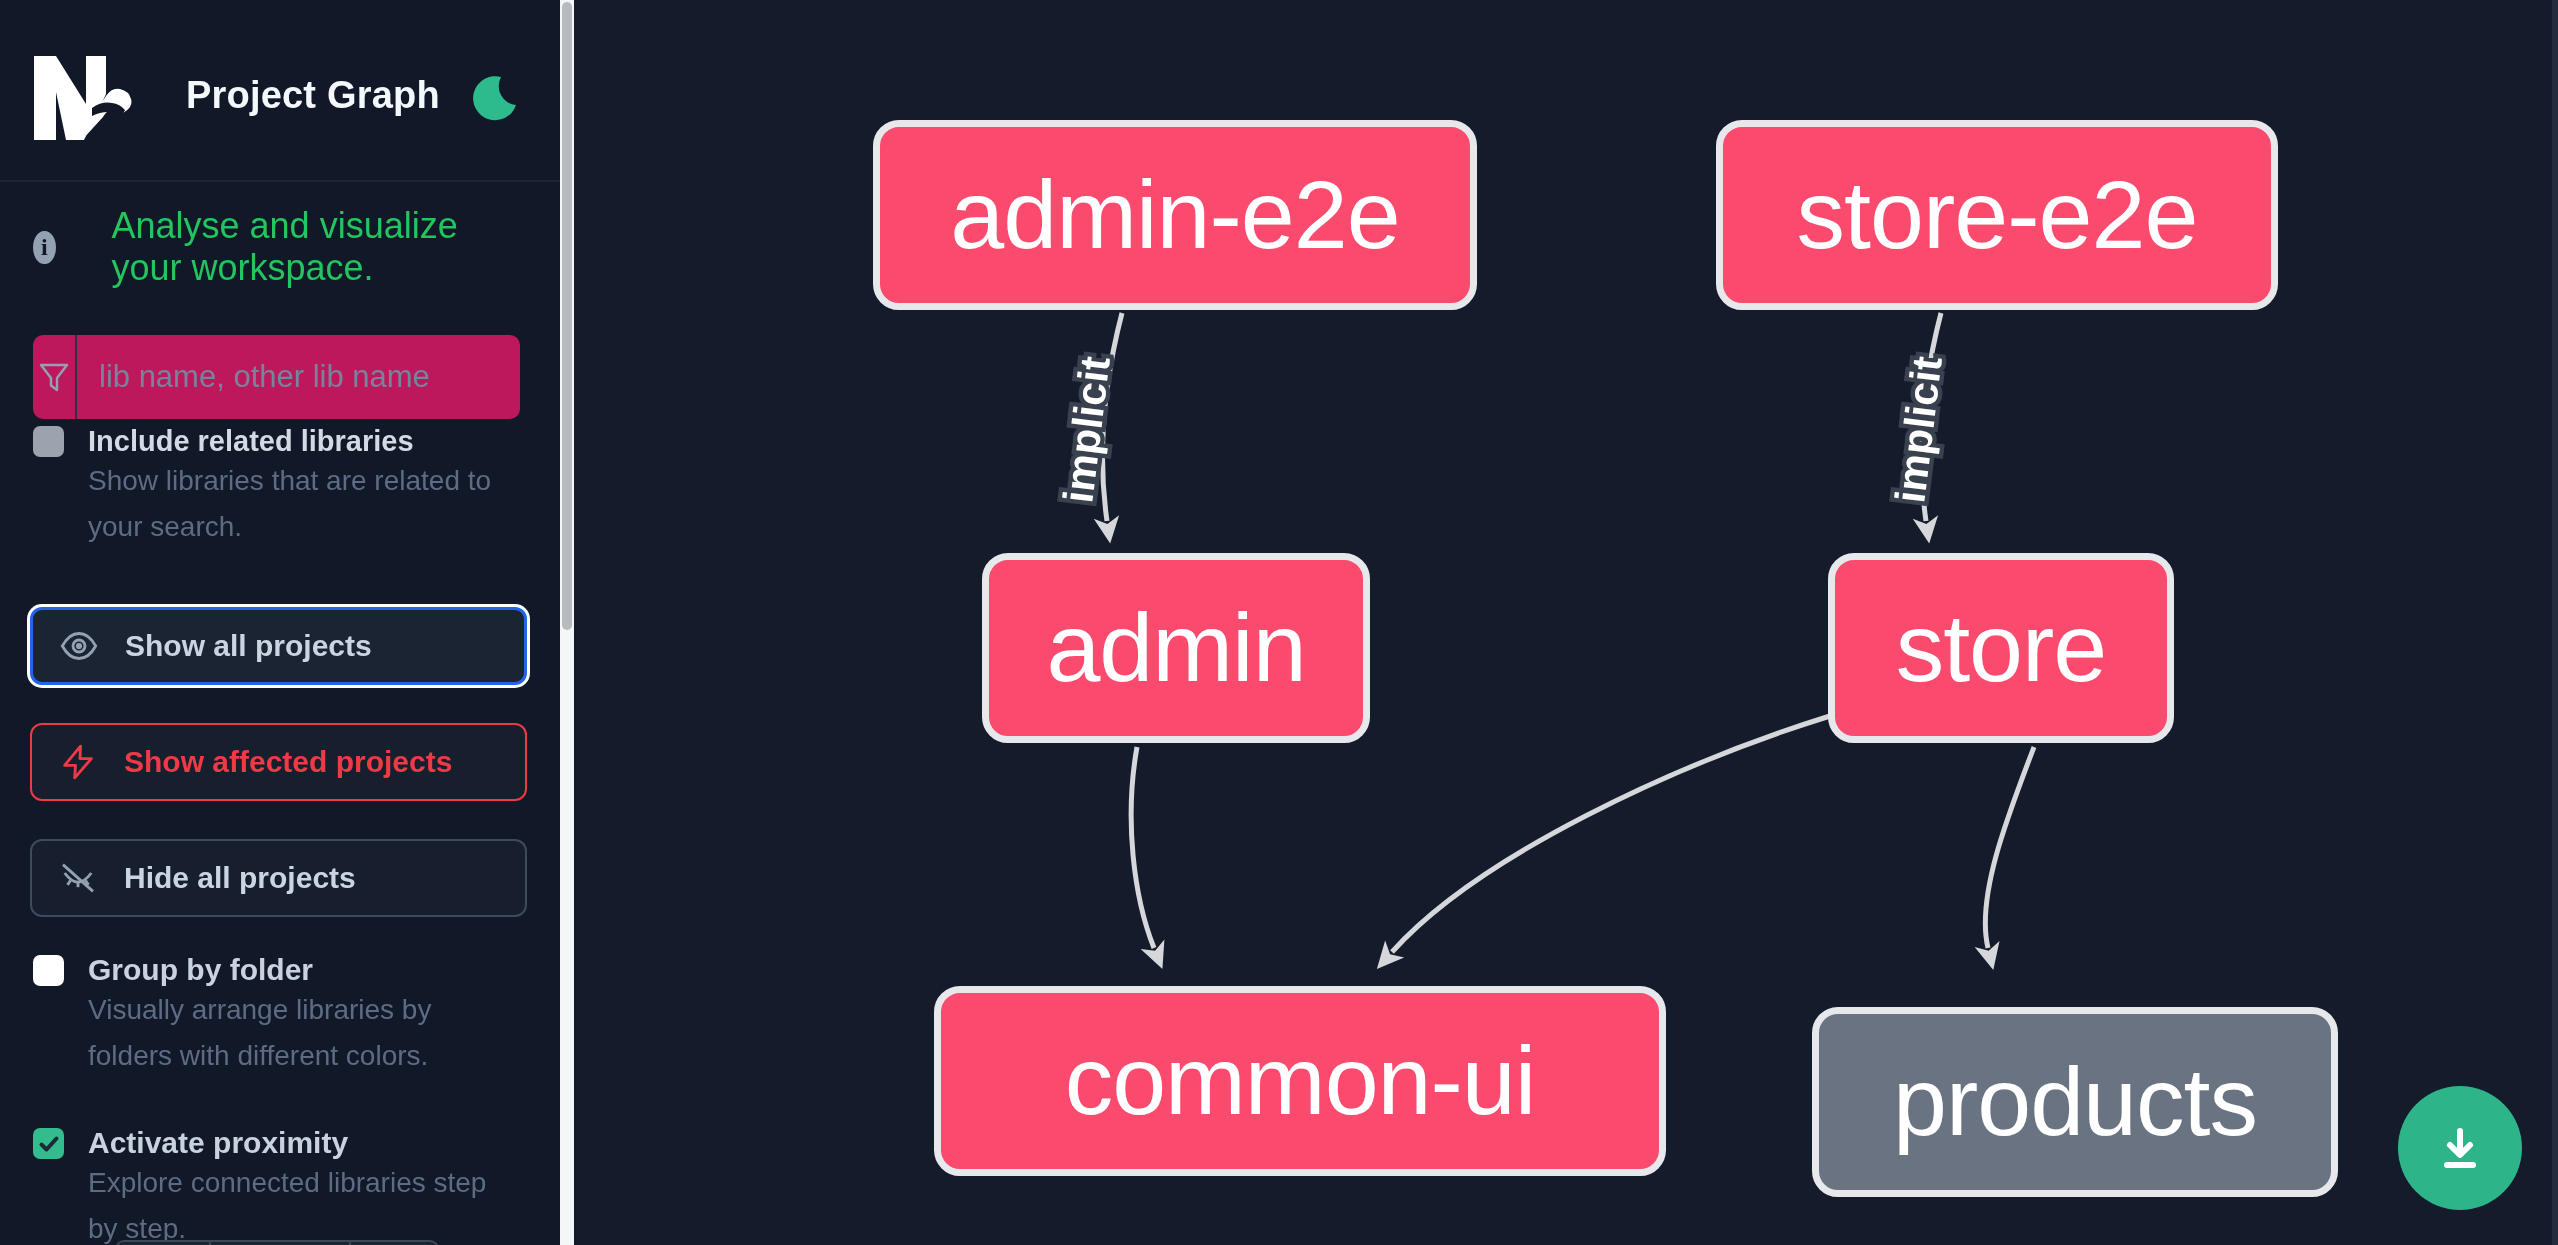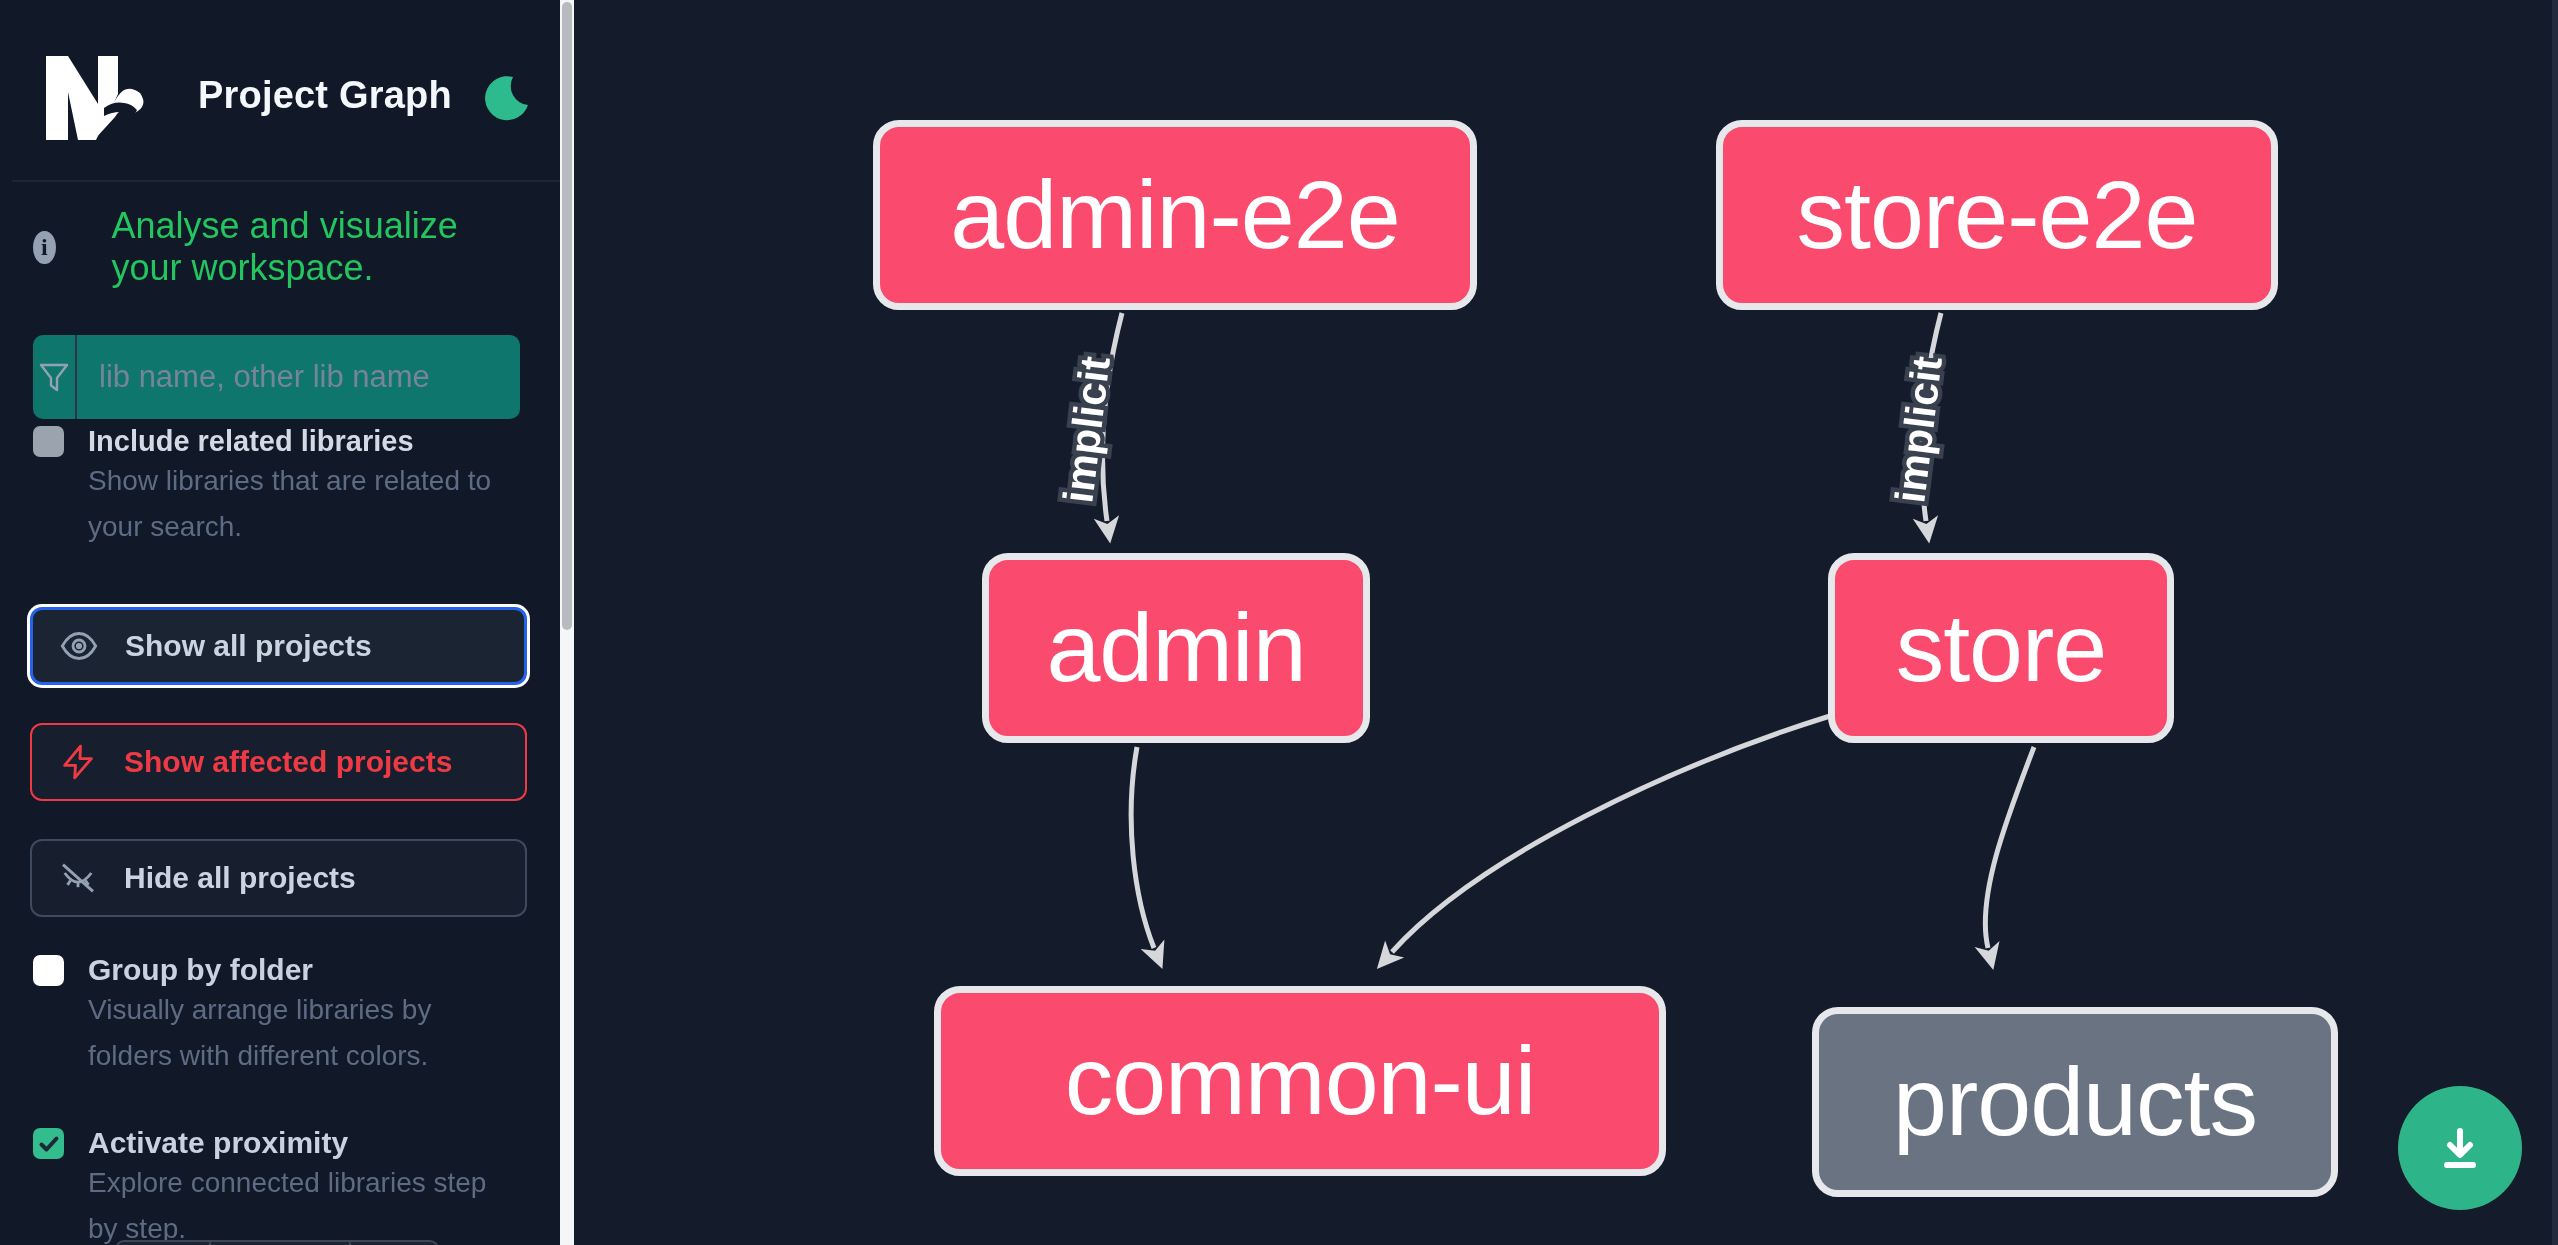--- a/index.html
+++ b/index.html
@@ -1,33 +1,33 @@
 <!DOCTYPE html>
 <html><head>
 <meta charset="utf-8">
 <style>
   html,body{margin:0;padding:0;background:#0d1322;}
   body{width:2558px;height:1245px;overflow:hidden;position:relative;
        font-family:"Liberation Sans",sans-serif;-webkit-font-smoothing:antialiased;}
 
   
   .sidebar{position:absolute;left:0;top:0;width:560px;height:1245px;background:#111827;}
-  .sb-header{position:absolute;left:12px;top:0;width:560px;height:128px;}
+  .sb-header{position:absolute;left:0;top:0;width:560px;height:128px;}
   .nx-logo{position:absolute;left:30px;top:56px;width:102px;height:84px;}
   .sb-title{position:absolute;left:186px;top:74px;font-size:38px;font-weight:600;color:#f4f7fb;letter-spacing:.2px;}
   .moon-btn{position:absolute;left:468px;top:72px;width:52px;height:52px;background:none;border:none;cursor:pointer;padding:0;}
   .sb-divider{position:absolute;left:0;top:180px;width:560px;height:2px;background:#1e2636;}
 
   .info-row{position:absolute;left:33px;top:205px;width:500px;display:flex;align-items:center;gap:18px;}
   .info-icon{width:33px;height:33px;border-radius:50%;background:#93a1b3;color:#111827;
              font-weight:700;font-size:24px;display:flex;align-items:center;justify-content:center;
              font-family:"Liberation Serif",serif;}
   .info-text{font-size:36px;color:#22c55e;font-weight:500;margin-left:38px;}
 
-  .search-box{position:absolute;left:33px;top:335px;width:487px;height:84px;background:#0f766e;
+  .search-box{position:absolute;left:33px;top:335px;width:487px;height:84px;background:#be185d;
               border-radius:10px;display:flex;align-items:stretch;overflow:hidden;}
   .search-iconwrap{width:66px;display:flex;align-items:center;justify-content:center;border-right:2px solid #2a3446;}
   .search-box input{flex:1;background:transparent;border:none;outline:none;color:#dbe3ee;
               font-size:31px;padding:0 22px;font-family:"Liberation Sans",sans-serif;}
   .search-box input::placeholder{color:#76849c;}
 
   .chk-row{position:absolute;left:33px;width:500px;}
   .chk{position:absolute;left:0;top:2px;width:31px;height:31px;border-radius:7px;}
   .chk.gray{background:#9aa3ae;}
   .chk.white{background:#ffffff;}

